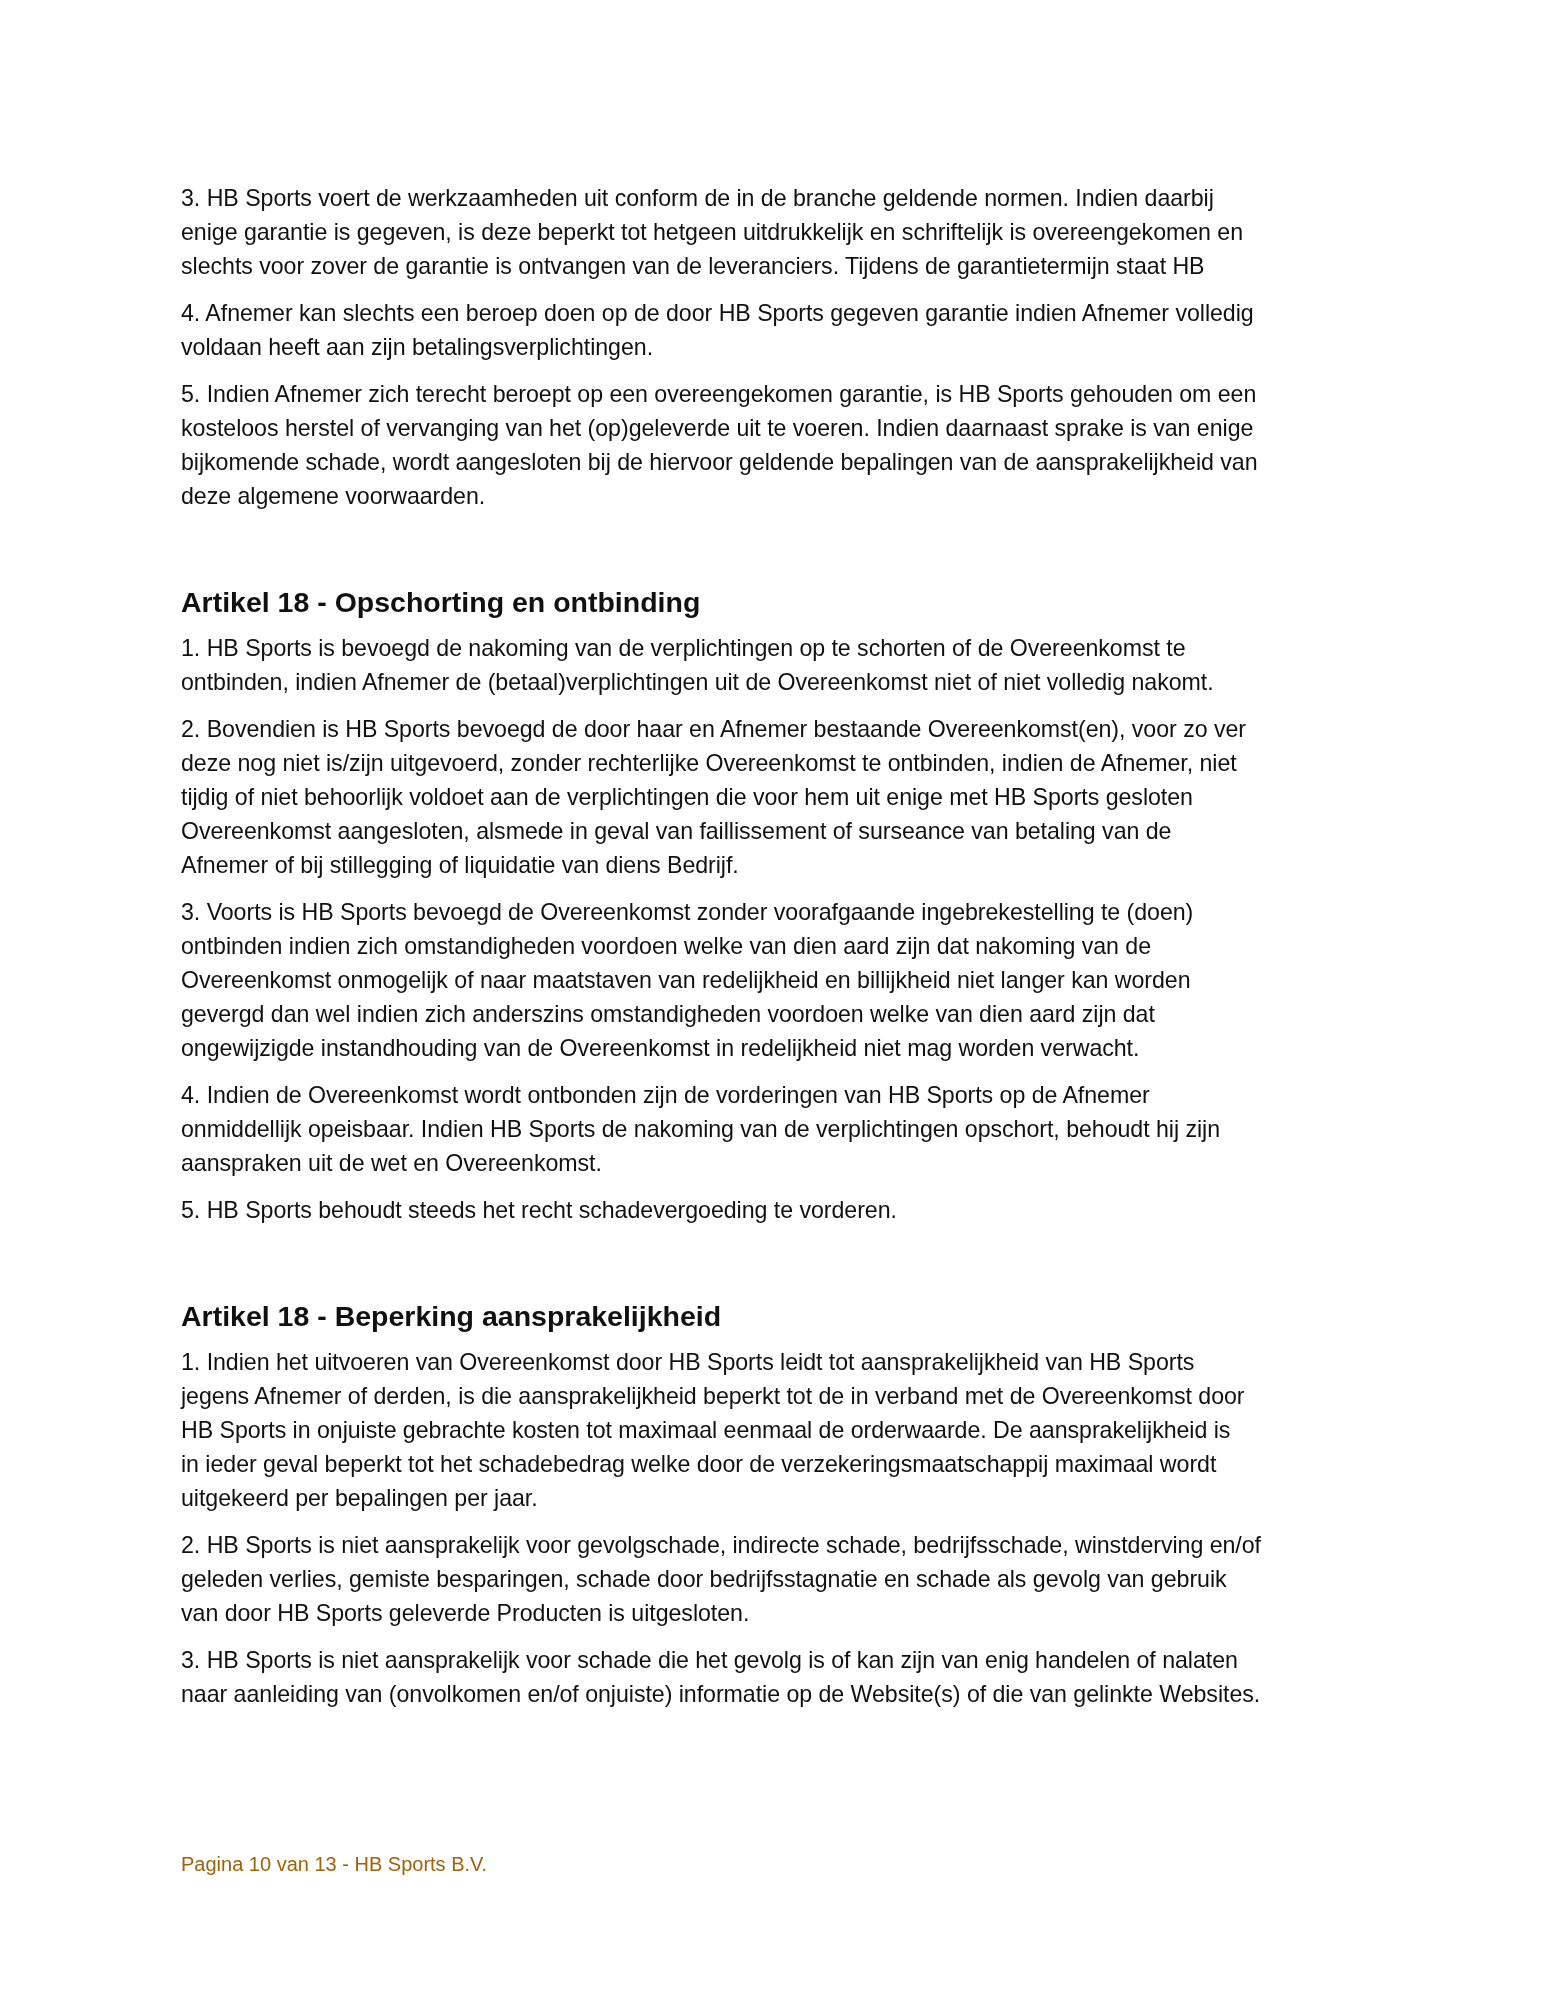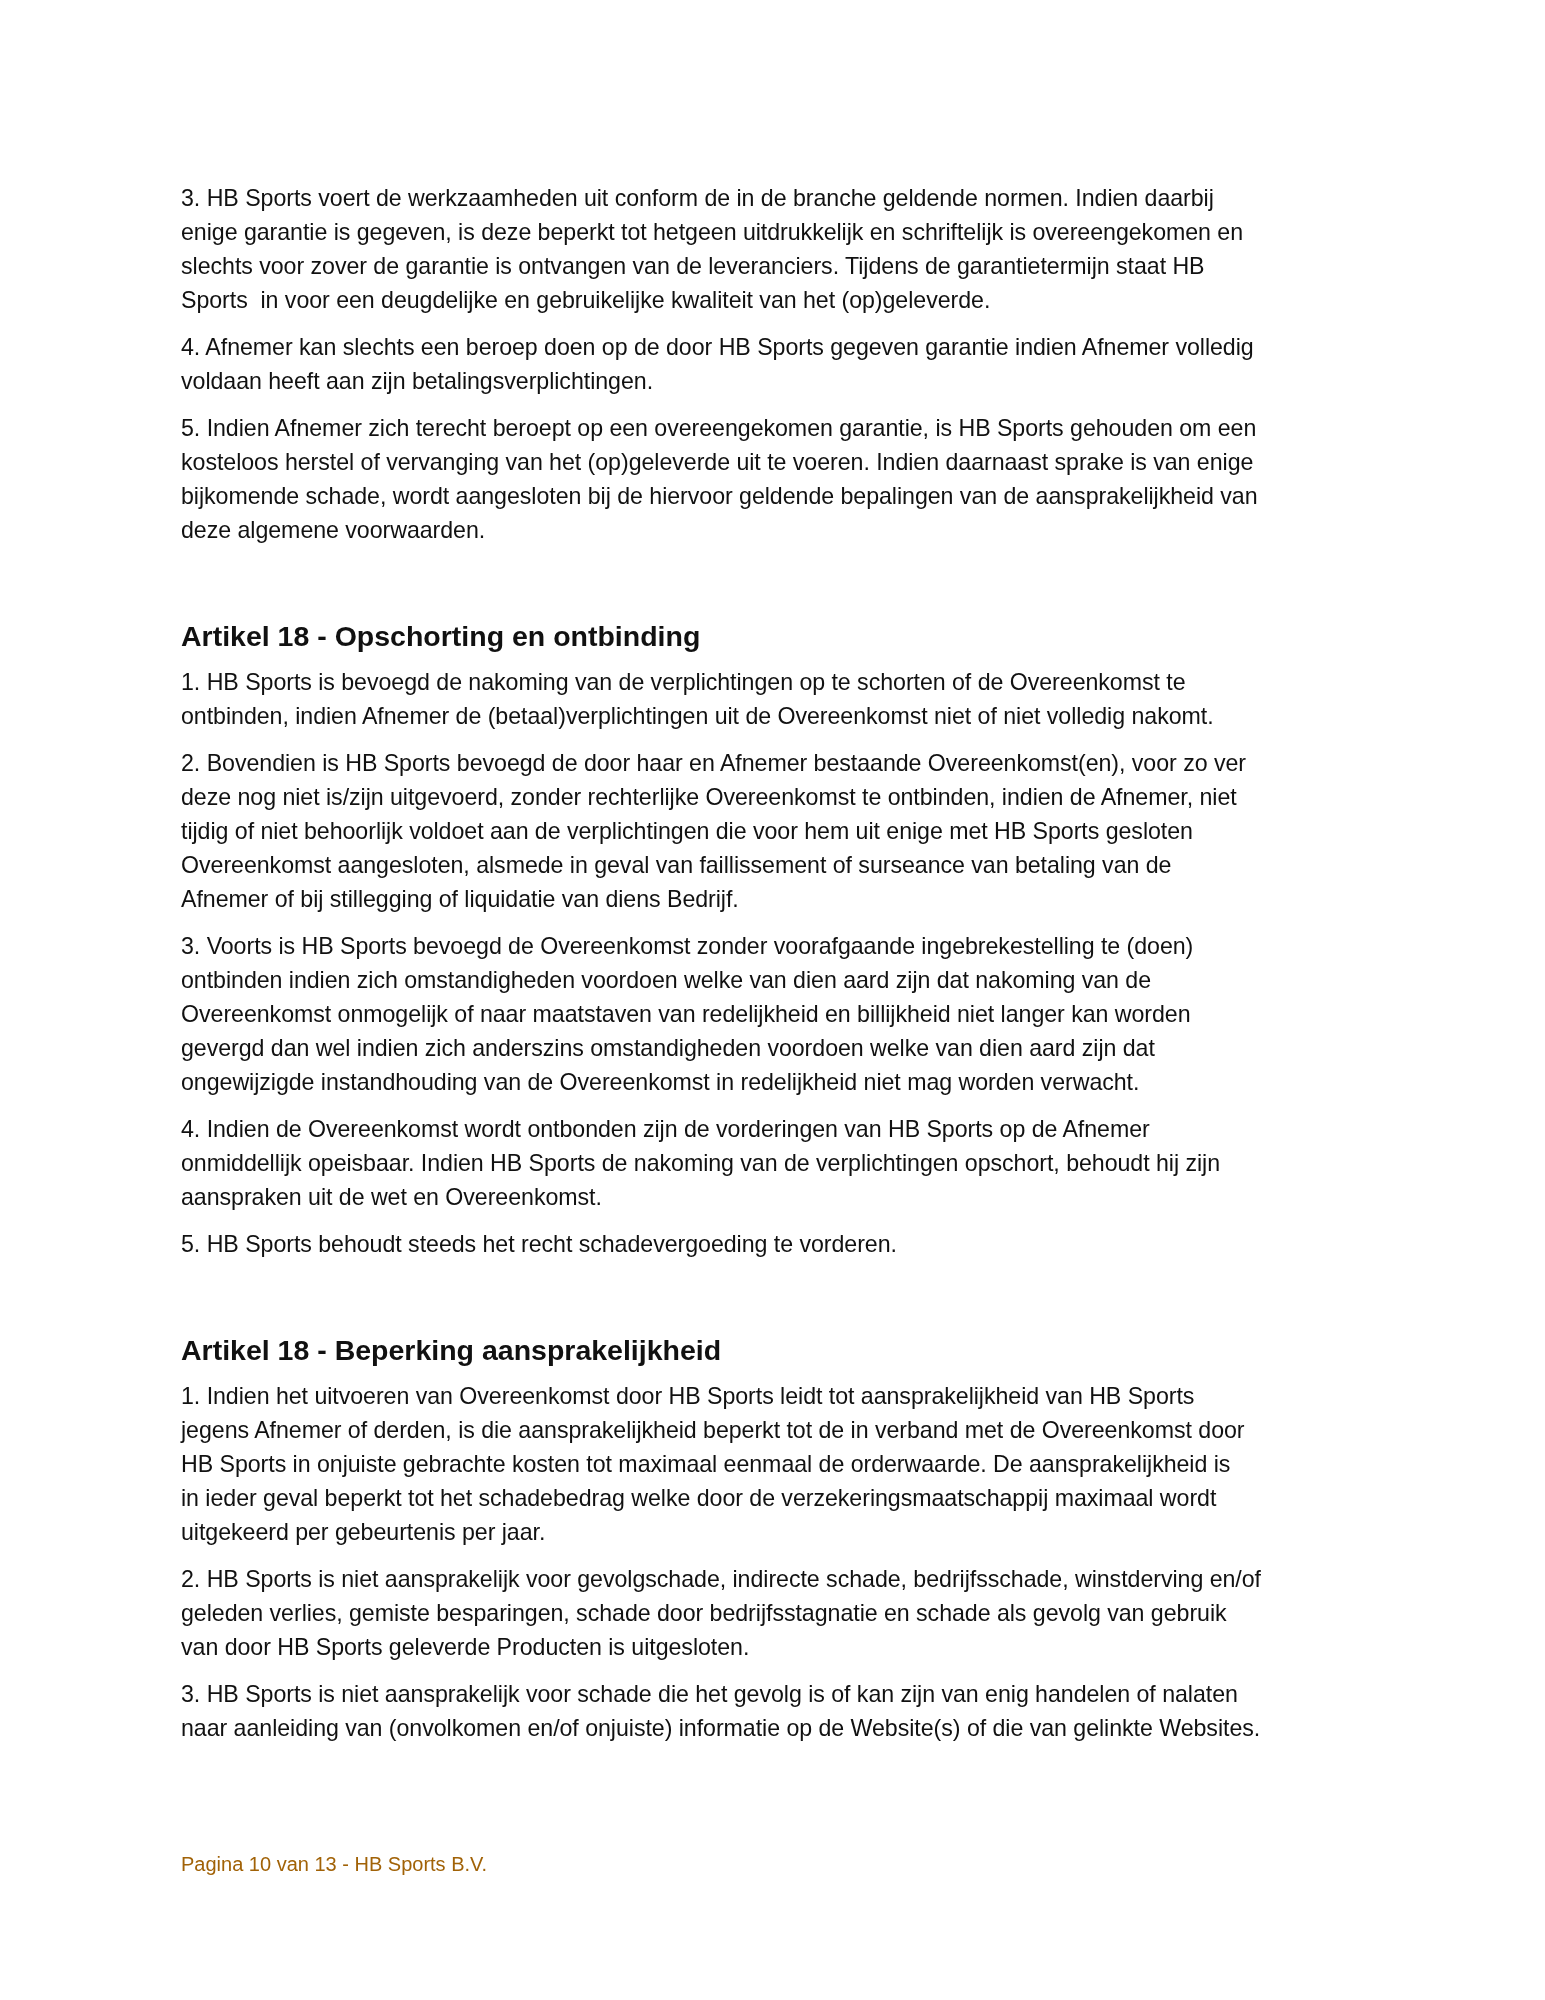--- a/index.html
+++ b/index.html
@@ -62,21 +62,20 @@
 <body>
 
 <div class="page">
   <div class="content">
 
     <section>
       <div class="para">
         <span class="line">3. HB Sports voert de werkzaamheden uit conform de in de branche geldende normen. Indien daarbij</span>
         <span class="line">enige garantie is gegeven, is deze beperkt tot hetgeen uitdrukkelijk en schriftelijk is overeengekomen en</span>
         <span class="line">slechts voor zover de garantie is ontvangen van de leveranciers. Tijdens de garantietermijn staat HB</span>
-        <span class="line">Sports  in voor een deugdelijke en gebruikelijke kwaliteit van het (op)geleverde.</span>
       </div>
       <div class="para">
         <span class="line">4. Afnemer kan slechts een beroep doen op de door HB Sports gegeven garantie indien Afnemer volledig</span>
         <span class="line">voldaan heeft aan zijn betalingsverplichtingen.</span>
       </div>
       <div class="para">
         <span class="line">5. Indien Afnemer zich terecht beroept op een overeengekomen garantie, is HB Sports gehouden om een</span>
         <span class="line">kosteloos herstel of vervanging van het (op)geleverde uit te voeren. Indien daarnaast sprake is van enige</span>
         <span class="line">bijkomende schade, wordt aangesloten bij de hiervoor geldende bepalingen van de aansprakelijkheid van</span>
         <span class="line">deze algemene voorwaarden.</span>
@@ -117,21 +116,21 @@
 
     <div class="gap-before-heading"></div>
 
     <section>
       <h2 class="heading">Artikel 18 - Beperking aansprakelijkheid</h2>
       <div class="para">
         <span class="line">1. Indien het uitvoeren van Overeenkomst door HB Sports leidt tot aansprakelijkheid van HB Sports</span>
         <span class="line">jegens Afnemer of derden, is die aansprakelijkheid beperkt tot de in verband met de Overeenkomst door</span>
         <span class="line">HB Sports in onjuiste gebrachte kosten tot maximaal eenmaal de orderwaarde. De aansprakelijkheid is</span>
         <span class="line">in ieder geval beperkt tot het schadebedrag welke door de verzekeringsmaatschappij maximaal wordt</span>
-        <span class="line">uitgekeerd per gebeurtenis per jaar.</span>
+        <span class="line">uitgekeerd per bepalingen per jaar.</span>
       </div>
       <div class="para">
         <span class="line">2. HB Sports is niet aansprakelijk voor gevolgschade, indirecte schade, bedrijfsschade, winstderving en/of</span>
         <span class="line">geleden verlies, gemiste besparingen, schade door bedrijfsstagnatie en schade als gevolg van gebruik</span>
         <span class="line">van door HB Sports geleverde Producten is uitgesloten.</span>
       </div>
       <div class="para">
         <span class="line">3. HB Sports is niet aansprakelijk voor schade die het gevolg is of kan zijn van enig handelen of nalaten</span>
         <span class="line">naar aanleiding van (onvolkomen en/of onjuiste) informatie op de Website(s) of die van gelinkte Websites.</span>
       </div>

